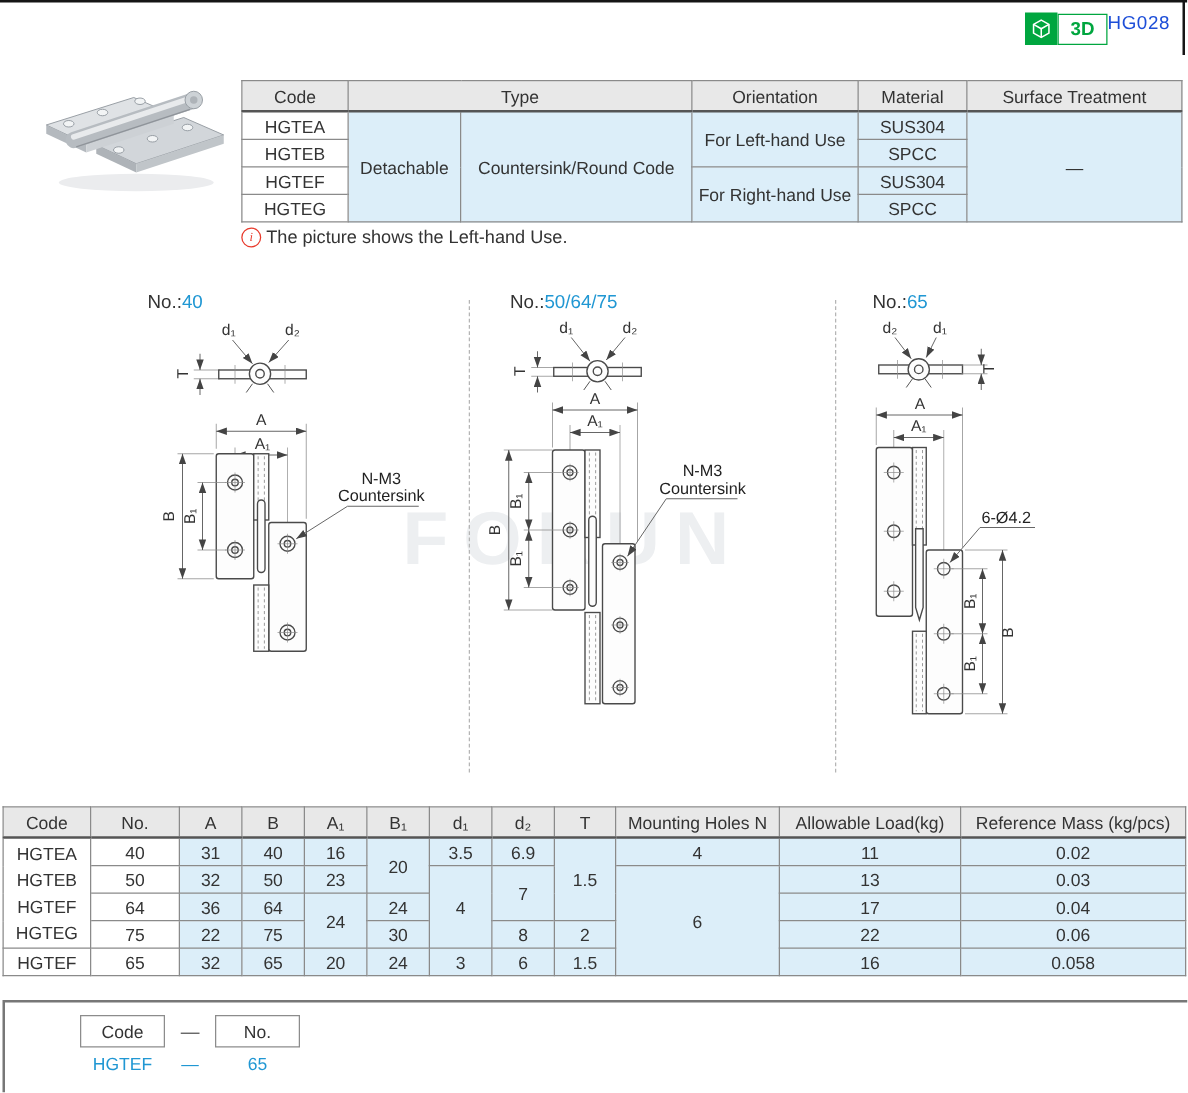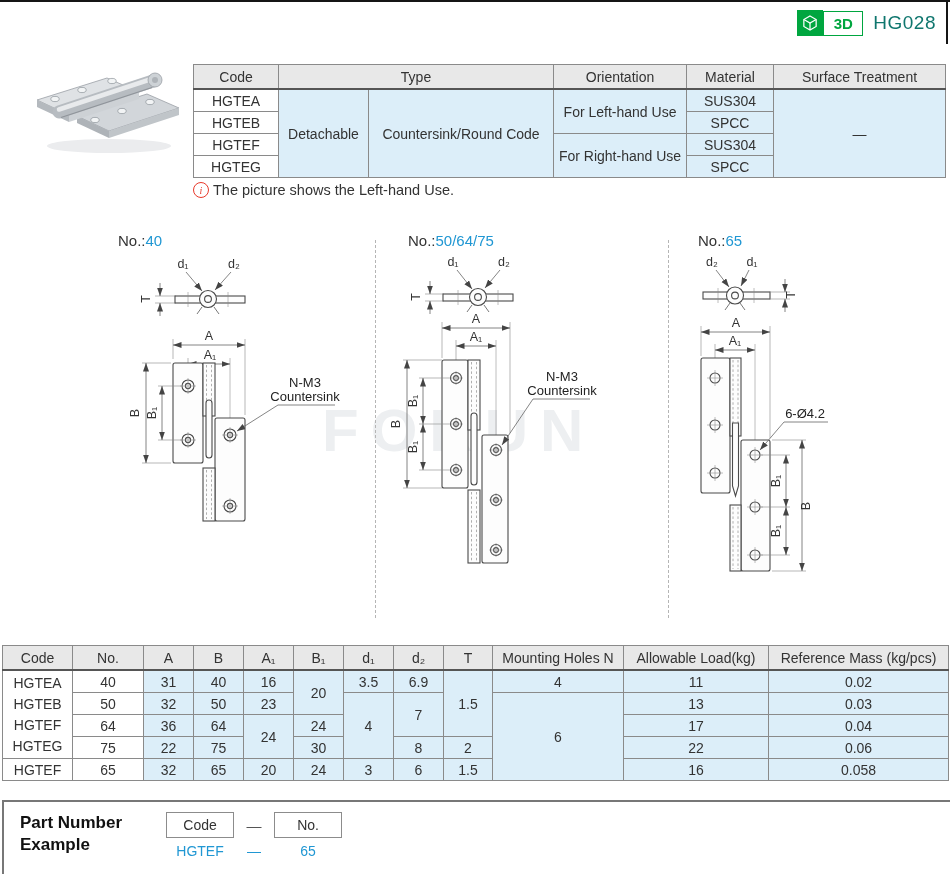--- a/index.html
+++ b/index.html
@@ -2,26 +2,26 @@
 <html><head>
 <meta charset="utf-8">
 <style>
   html,body{margin:0;padding:0;background:#fff;font-family:"Liberation Sans",sans-serif;}
   #page{position:relative;width:950px;height:874px;background:#fff;overflow:hidden;}
   .abs{position:absolute;}
 
   
   #topline{left:0;top:0;width:950px;height:2px;background:#151515;}
   #righttick{right:2px;top:0;width:2px;height:44px;background:#151515;}
-  #hdr{top:10px;right:14px;display:flex;align-items:center;gap:10px;}
+  #hdr{top:10px;right:14px;display:flex;align-items:flex-start;}
   .badge3d{display:flex;align-items:center;cursor:pointer;}
   .cubebox{width:26px;height:26px;background:#00a63f;display:flex;align-items:center;justify-content:center;}
   .threed{width:38px;height:23px;border:1.5px solid #00a63f;background:#fff;color:#00a63f;
           font-weight:bold;font-size:15px;display:flex;align-items:center;justify-content:center;}
-  .pagecode{font-size:19px;color:#0f766e;letter-spacing:0.5px;}
+  .pagecode{font-size:15px;color:#1d4ed8;letter-spacing:0.5px;}
 
   
   table{border-collapse:collapse;table-layout:fixed;}
   .ttable{border:1.5px solid #555;}
   .ttable th{background:#e8e8e8;height:23px;font-weight:normal;font-size:14px;color:#333;
              border:1px solid #8a8a8a;border-bottom:2px solid #555;padding:0;}
   .ttable td{background:#dceef9;height:21px;font-size:14px;color:#333;text-align:center;
              border:1px solid #8a8a8a;padding:0;}
   td.wcell{background:#fff;}
   .bluetxt{color:#2097d3;}
@@ -506,24 +506,20 @@
         <td>3</td>
         <td>6</td>
         <td>1.5</td>
         <td>16</td>
         <td>0.058</td>
       </tr>
     </tbody>
   </table>
 
   <div class="abs" id="pnbox">
-    <div class="pntitle">
-      <div>Part Number</div>
-      <div>Example</div>
-    </div>
     <div class="pngrid">
       <div class="pnfield">Code</div>
       <div class="pndash">—</div>
       <div class="pnfield">No.</div>
       <div class="pnblue">HGTEF</div>
       <div class="pnblue">—</div>
       <div class="pnblue">65</div>
     </div>
   </div>
 

